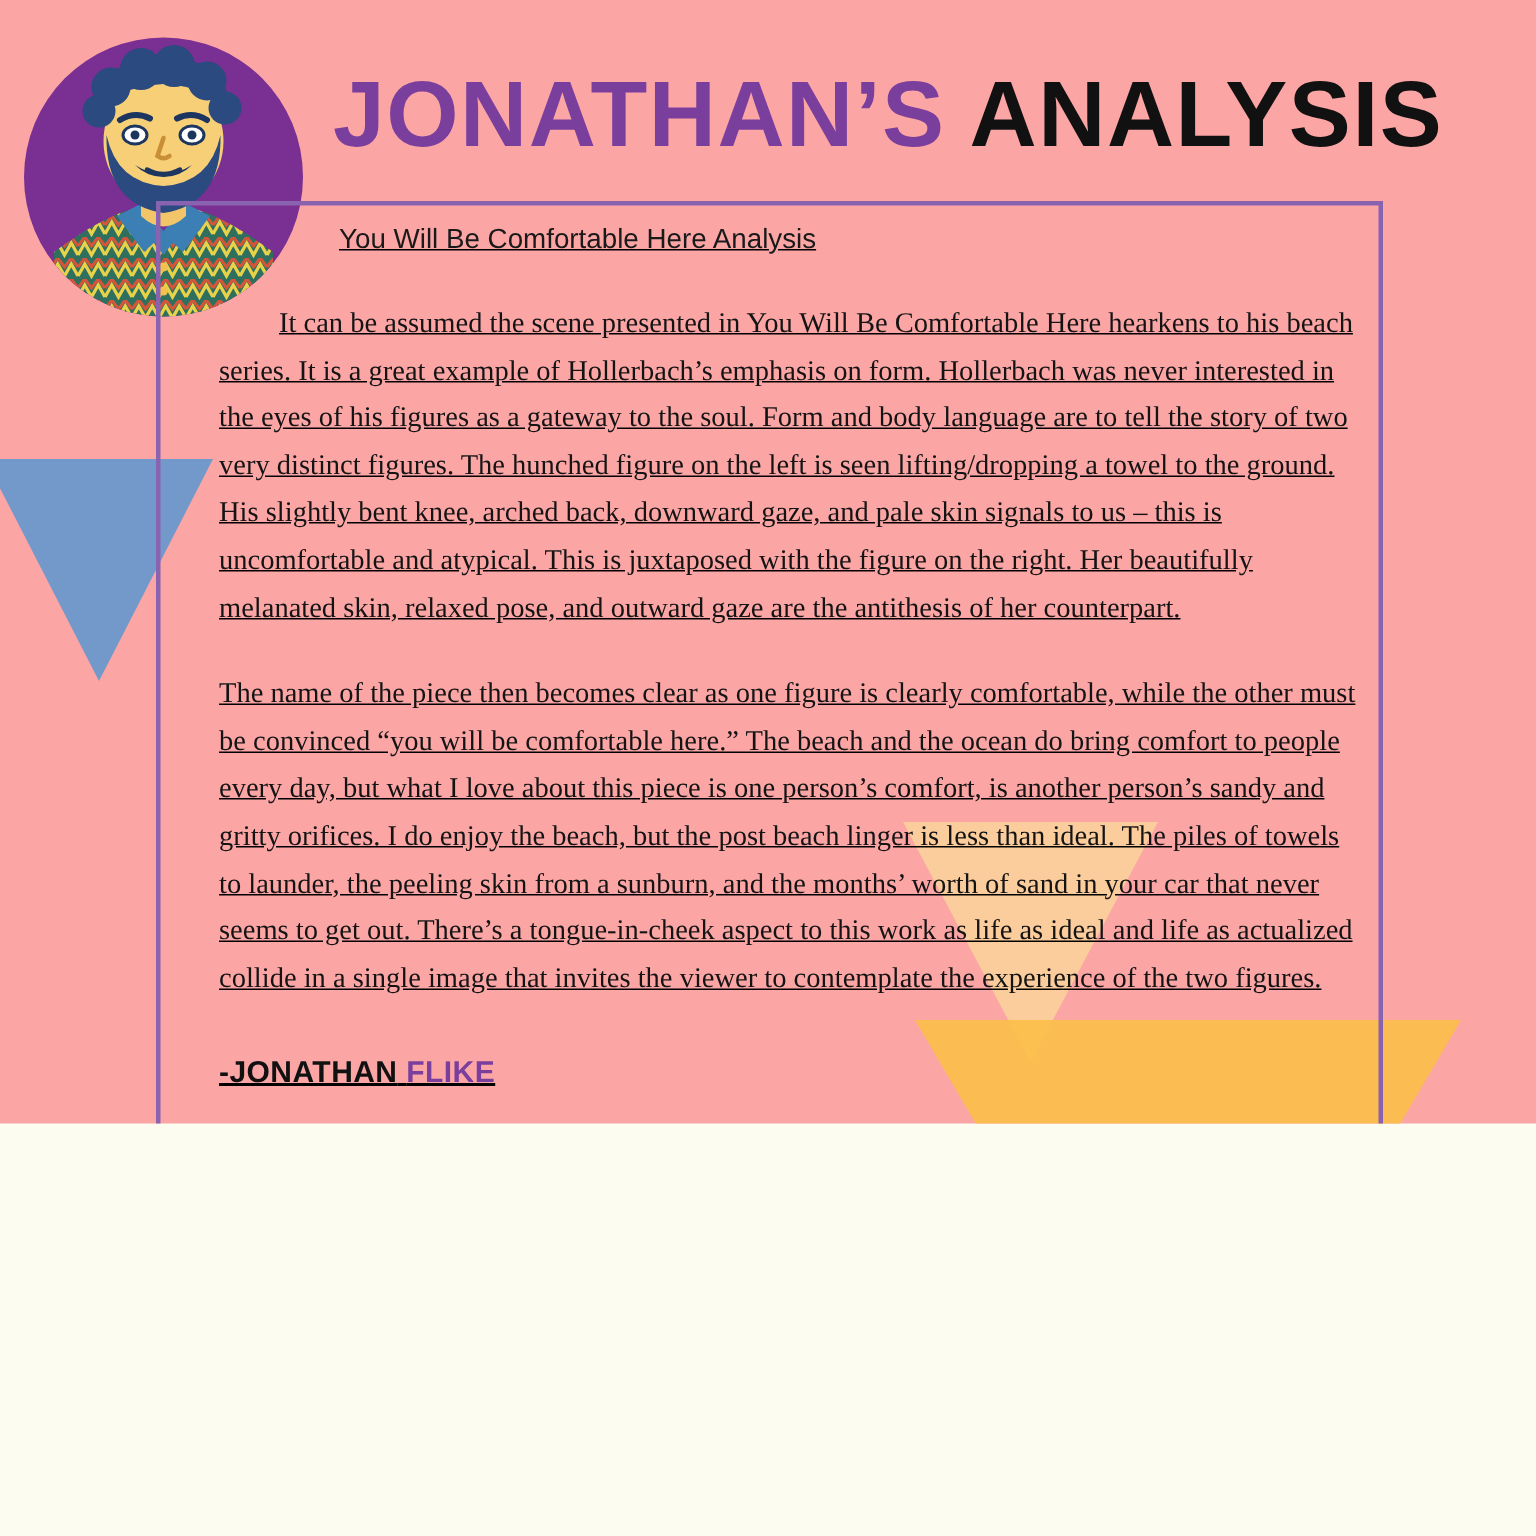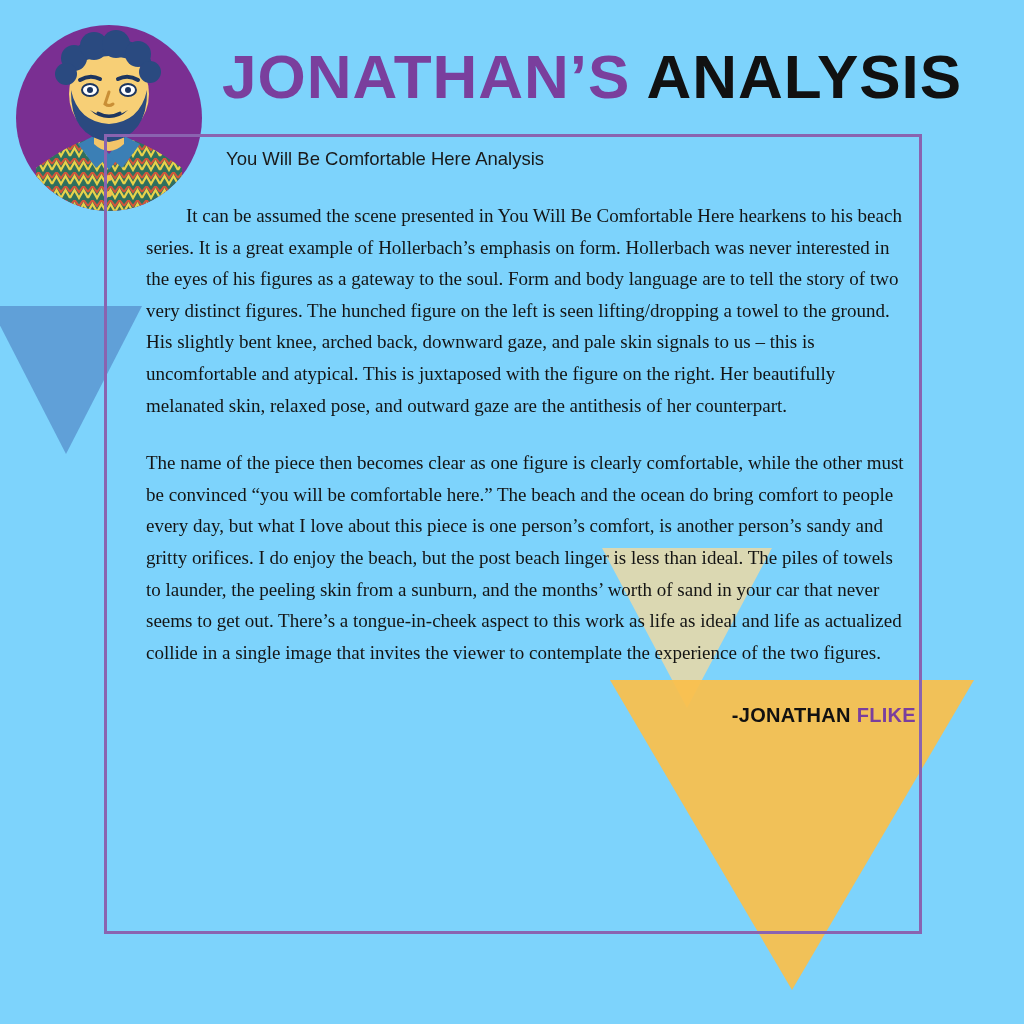--- a/index.html
+++ b/index.html
@@ -9,22 +9,22 @@
   body {
     width: 1024px;
     height: 1024px;
     background: #fdfcf0;
     font-family: "Liberation Sans", sans-serif;
     overflow: hidden;
   }
   .page {
     position: relative;
     width: 1024px;
-    height: 1024px;
-    background: #7dd3fc;
+    height: 749px;
+    background: #fca5a5;
     overflow: hidden;
   }
 
   
   .tri {
     position: absolute;
     width: 0;
     height: 0;
     border-style: solid;
     border-color: transparent;
@@ -87,20 +87,21 @@
     width: 818px;
     height: 800px;
     border: 3px solid #8a63b0;
     box-sizing: border-box;
   }
   .content {
     position: absolute;
     left: 146px;
     top: 148px;
     width: 770px;
+    text-decoration: underline;
   }
   .subtitle {
     font-family: "Liberation Sans", sans-serif;
     font-size: 18.5px;
     color: #1a1a1a;
     margin: 0 0 30px 80px;
   }
   .para {
     font-family: "Liberation Serif", serif;
     font-size: 19px;
@@ -109,21 +110,20 @@
     margin: 0 0 26px 0;
     max-width: 762px;
   }
   .para.first { text-indent: 40px; }
   .signature {
     margin-top: 36px;
     font-family: "Liberation Sans", sans-serif;
     font-size: 20px;
     font-weight: bold;
     letter-spacing: 0.3px;
-    text-align: right;
   }
   .signature .sig-name { color: #111111; }
   .signature .sig-last { color: #7a3f9d; }
 </style>
 </head>
 <body>
 
 <div class="page">
 
   <div class="tri tri-blue"></div>

